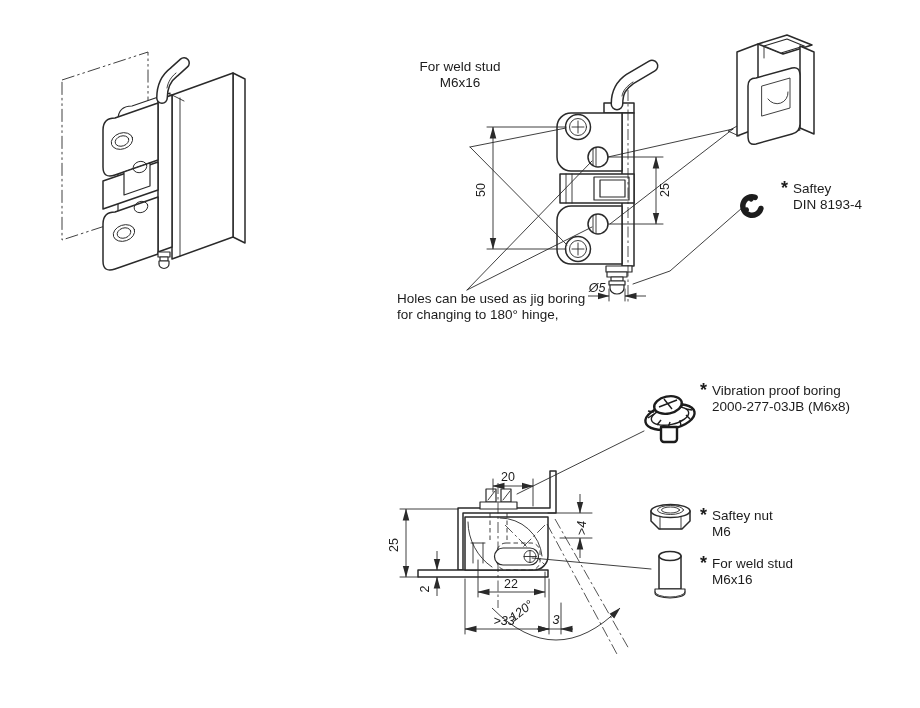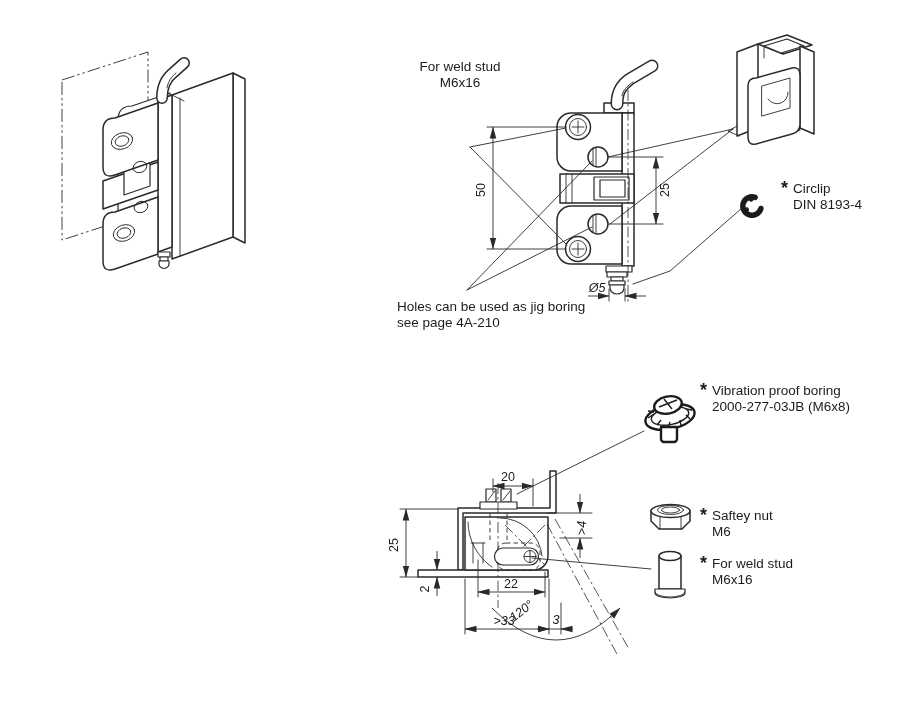--- a/index.html
+++ b/index.html
@@ -273,29 +273,29 @@
     <path class="lnf2" d="M 655,589 h 30 v 4 a 15,5 0 0 1 -30,0 z"></path>
     <path class="thin" d="M 655,592 a 15,5 0 0 0 30,0"></path>
   </g>
 </svg>
 
 <div class="lbl callout" style="left:402px;top:59px;width:116px;">
   <div>For weld stud</div>
   <div>M6x16</div>
 </div>
 
-<div class="lbl" style="left:397px;top:299px;">
+<div class="lbl" style="left:397px;top:291px;">
   <div>Holes can be used as jig boring</div>
-  <div>see page 4A-210</div>
+  <div>for changing to 180° hinge,</div>
 </div>
 
 <div class="lbl part" style="left:781px;top:181px;">
   <span class="star">*</span>
   <span>
-    <div>Circlip</div>
+    <div>Saftey</div>
     <div>DIN 8193-4</div>
   </span>
 </div>
 
 <div class="lbl part" style="left:700px;top:383px;">
   <span class="star">*</span>
   <span>
     <div>Vibration proof boring</div>
     <div>2000-277-03JB (M6x8)</div>
   </span>

